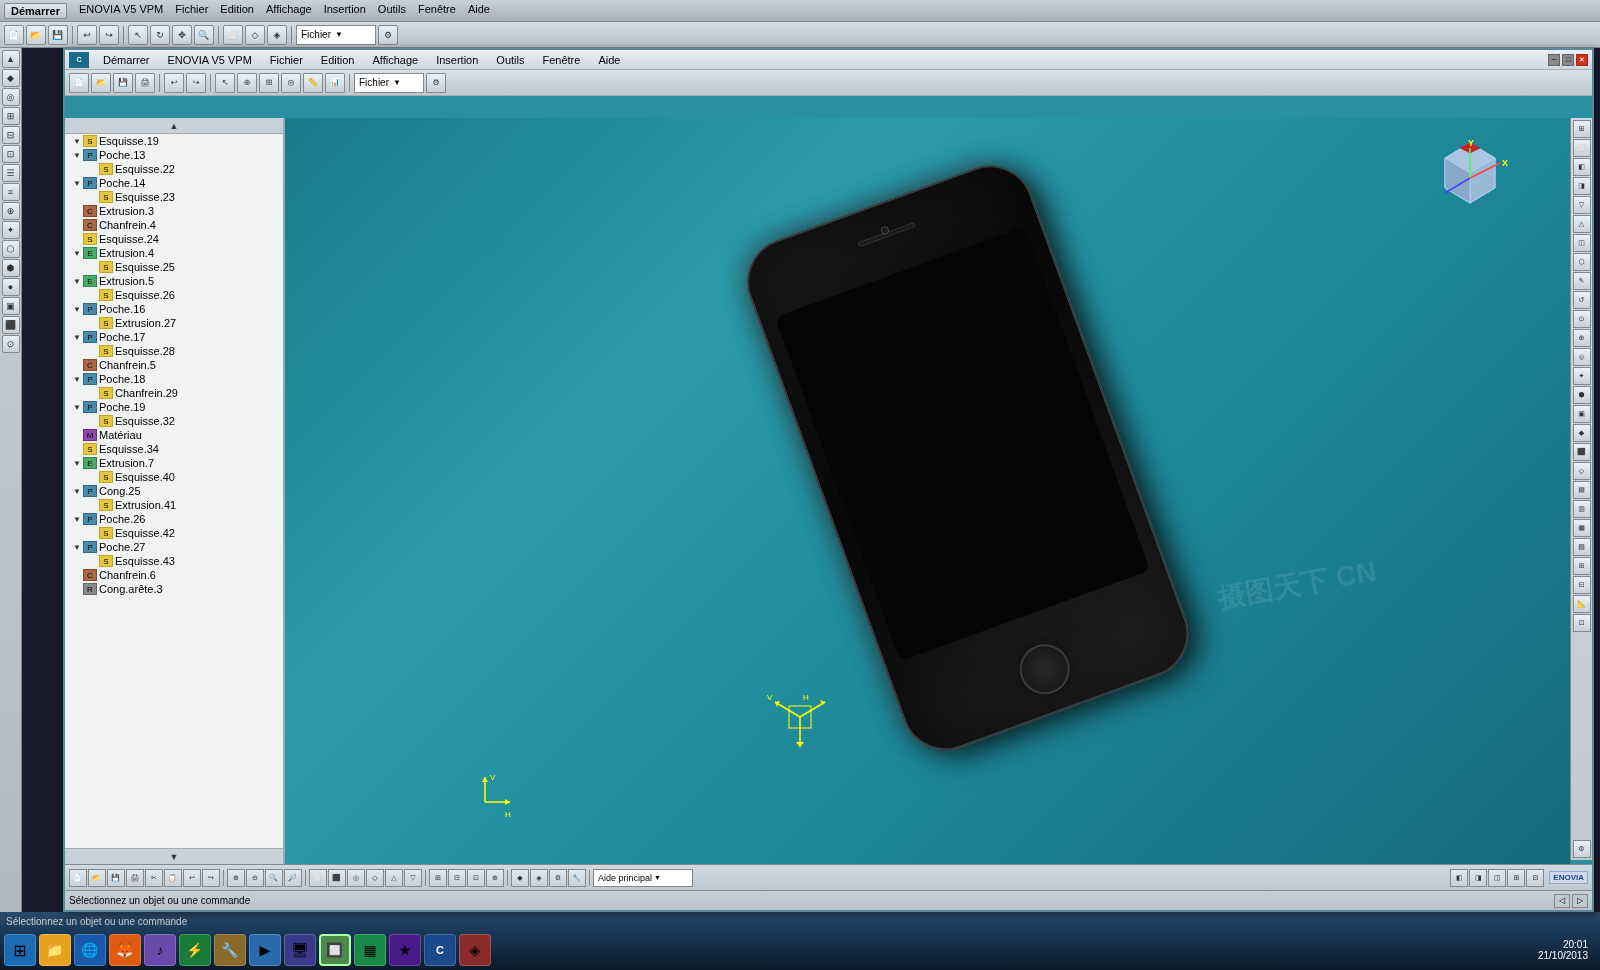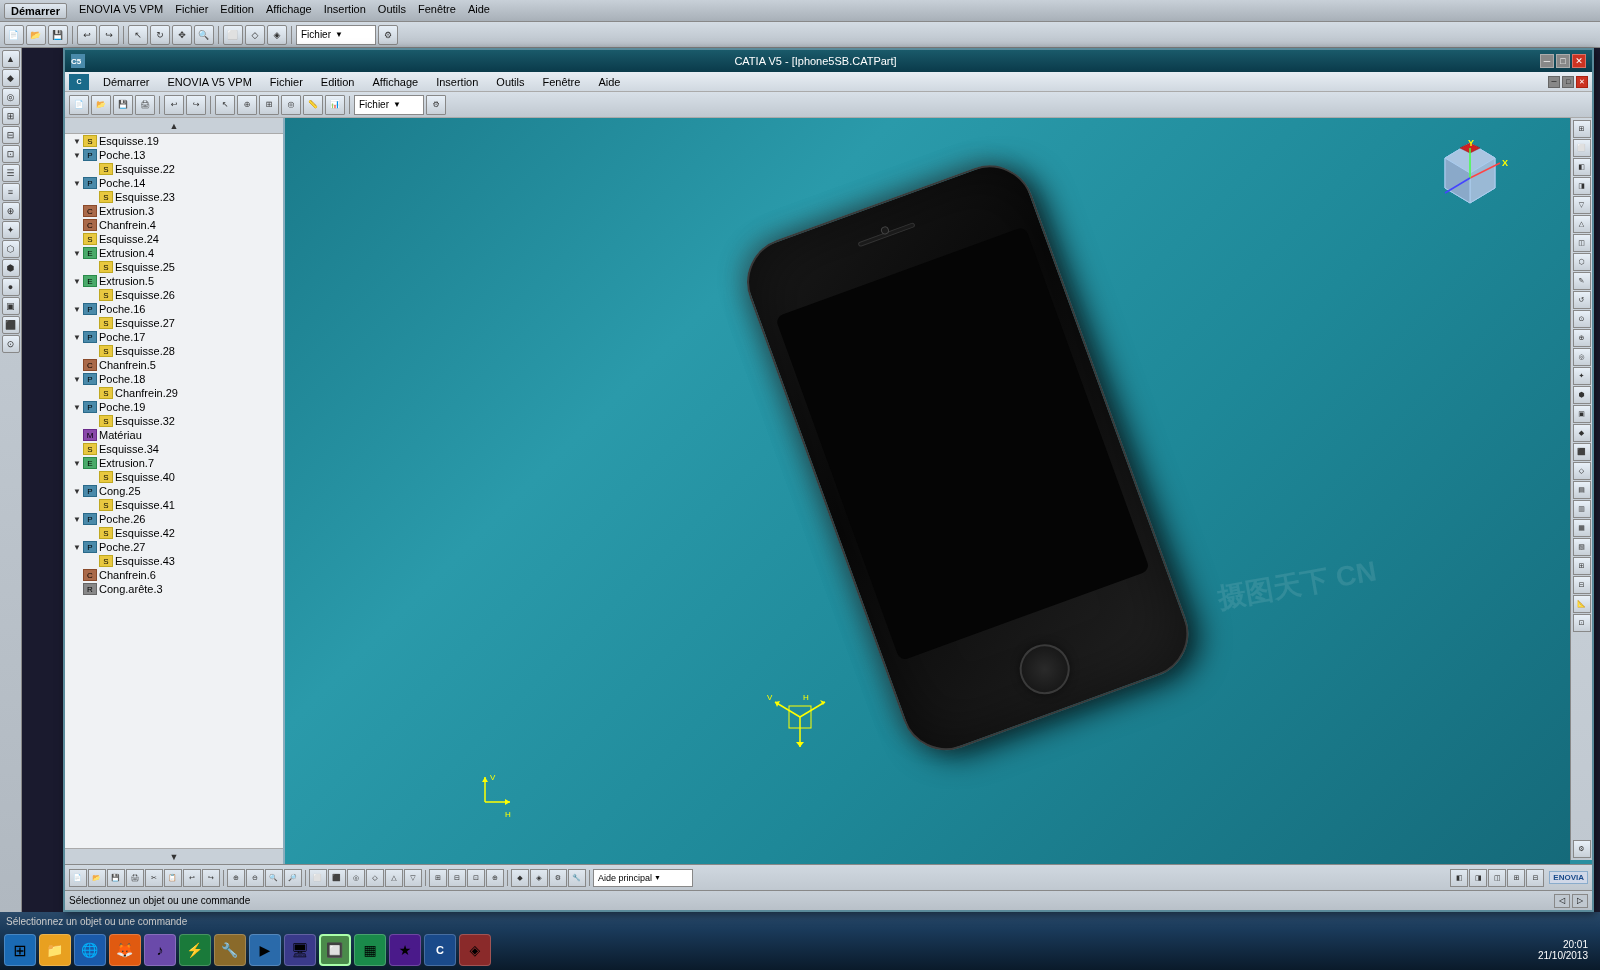--- a/index.html
+++ b/index.html
@@ -335,31 +335,20 @@
   <div class="taskbar-app" style="background:#1a4a8a; font-size:11px; font-weight:bold; color:white;">C</div>
   <div class="taskbar-app" style="background:#8a2a2a;">◈</div>
   <div class="taskbar-time">
     <div>20:01</div>
     <div>21/10/2013</div>
   </div>
 </div>
 
 <div class="catia-window" style="position:absolute; top:48px; left:63px; right:6px; bottom:58px;">
 
-  <div class="catia-titlebar">
-    <div class="catia-titlebar-icon">
-      <span style="color:white;font-size:8px;font-weight:bold;">C5</span>
-    </div>
-    <div class="catia-titlebar-title">CATIA V5 - [Iphone5SB.CATPart]</div>
-    <div class="catia-window-controls">
-      <div class="win-ctrl min">─</div>
-      <div class="win-ctrl max">□</div>
-      <div class="win-ctrl close">✕</div>
-    </div>
-  </div>
 
   <div class="catia-menubar">
     <div style="width:20px;height:16px;background:#1a6a8a;display:flex;align-items:center;justify-content:center;margin-right:4px;">
       <span style="color:white;font-size:7px;font-weight:bold;">C</span>
     </div>
     <span class="catia-menubar-item">Démarrer</span>
     <span class="catia-menubar-item">ENOVIA V5 VPM</span>
     <span class="catia-menubar-item">Fichier</span>
     <span class="catia-menubar-item">Edition</span>
     <span class="catia-menubar-item">Affichage</span>
@@ -478,21 +467,21 @@
         <div class="tree-item">
           <span class="tree-indent" style="width:4px;"></span>
           <span class="tree-expand">▼</span>
           <span class="tree-icon icon-pocket">P</span>
           <span>Poche.16</span>
         </div>
         <div class="tree-item">
           <span class="tree-indent" style="width:20px;"></span>
           <span class="tree-expand"></span>
           <span class="tree-icon icon-sketch">S</span>
-          <span>Esquisse.27</span>
+          <span>Extrusion.27</span>
         </div>
         <div class="tree-item">
           <span class="tree-indent" style="width:4px;"></span>
           <span class="tree-expand">▼</span>
           <span class="tree-icon icon-pocket">P</span>
           <span>Poche.17</span>
         </div>
         <div class="tree-item">
           <span class="tree-indent" style="width:20px;"></span>
           <span class="tree-expand"></span>
@@ -556,21 +545,21 @@
         <div class="tree-item">
           <span class="tree-indent" style="width:4px;"></span>
           <span class="tree-expand">▼</span>
           <span class="tree-icon icon-pocket">P</span>
           <span>Cong.25</span>
         </div>
         <div class="tree-item">
           <span class="tree-indent" style="width:20px;"></span>
           <span class="tree-expand"></span>
           <span class="tree-icon icon-sketch">S</span>
-          <span>Esquisse.41</span>
+          <span>Extrusion.41</span>
         </div>
         <div class="tree-item">
           <span class="tree-indent" style="width:4px;"></span>
           <span class="tree-expand">▼</span>
           <span class="tree-icon icon-pocket">P</span>
           <span>Poche.26</span>
         </div>
         <div class="tree-item">
           <span class="tree-indent" style="width:20px;"></span>
           <span class="tree-expand"></span>

